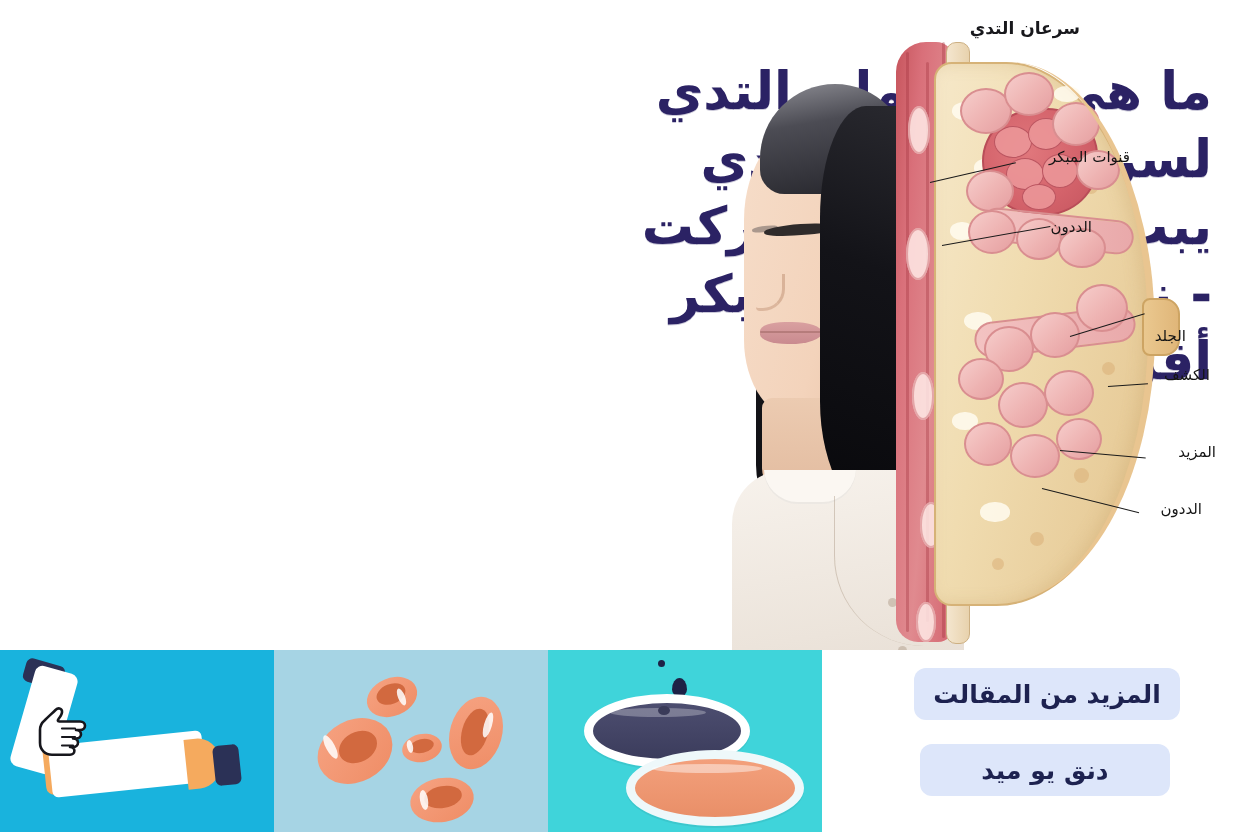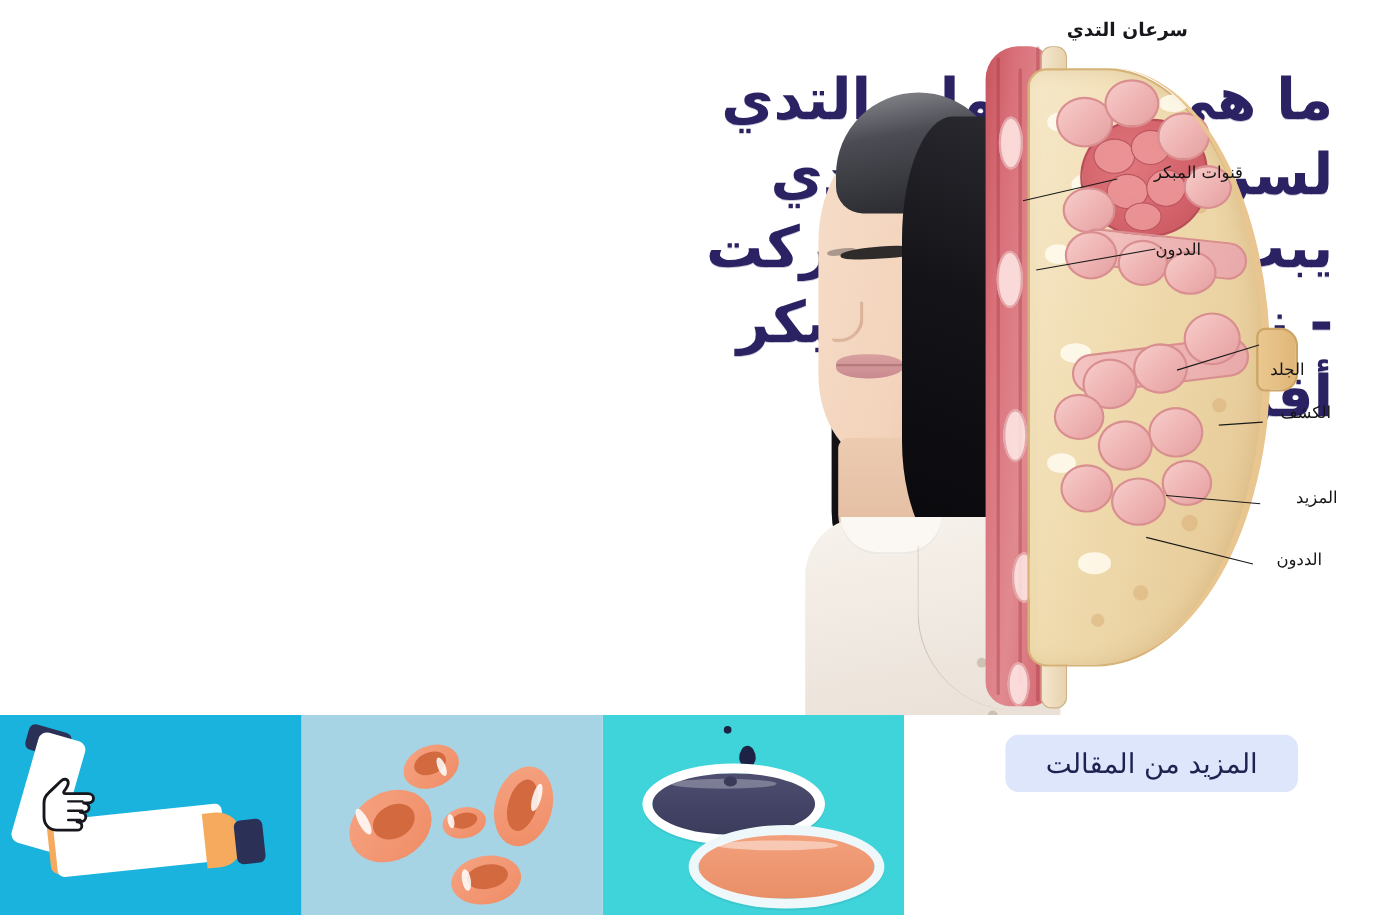--- a/index.html
+++ b/index.html
@@ -148,21 +148,21 @@
   .inh-can{position:absolute;left:22px;top:18px;width:44px;height:104px;background:#fff;
      border-radius:8px;transform:rotate(16deg);}
   .inh-cantop{position:absolute;left:24px;top:12px;width:40px;height:24px;background:#2b3156;
      border-radius:6px;transform:rotate(16deg);}
 
   
   .cta{position:absolute;left:822px;top:650px;width:426px;height:182px;background:#fff;}
   .hand{position:absolute;left:28px;top:700px;width:64px;height:66px;}
   .btn{
     position:absolute;background:#dde6fa;border-radius:12px;
-    color:#1d2250;font-weight:normal;direction:rtl;text-align:center;
+    color:#1d2250;font-weight:bold;direction:rtl;text-align:center;
     display:flex;align-items:center;justify-content:center;white-space:nowrap;
   }
   #btnMore{right:68px;top:668px;width:266px;height:52px;font-size:25px;}
   #btnThanks{right:78px;top:744px;width:250px;height:52px;font-size:25px;}
 </style>
 </head>
 <body>
 
 <div id="root">
 
@@ -326,14 +326,15 @@
   </div>
 
   <div class="cta"></div>
 
   <svg class="hand" viewBox="0 0 64 66" fill="none">
     <path d="M12 30c0-4 1.5-7 4.5-9.5C20 17 25 12.5 27.5 10c2.5-2.5 6-2 6.5 1 .4 2.5-1.5 5.5-3.5 8-1 1.3-1 2.5.8 2.5H52c3 0 5 1.8 5 4.2 0 2.4-2 4.3-5 4.3h-4c3 0 5 1.8 5 4.2 0 2.4-2 4.3-5 4.3h-3c3 0 5 1.8 5 4.2 0 2.4-2 4.3-5 4.3h-3c2.6 0 4.4 1.6 4.4 3.8 0 2.2-1.8 3.9-4.4 3.9H24c-7 0-12-5-12-12V30z" stroke="#16161c" stroke-width="2.6" stroke-linejoin="round" fill="#ffffff"></path>
     <path d="M34 28.5h13M34 37h13M34 45.5h11" stroke="#16161c" stroke-width="2.2" stroke-linecap="round"></path>
   </svg>
 
   <div class="btn" id="btnMore">المزيد من المقالت</div>
+  <div class="btn" id="btnThanks">دنق يو ميد</div>
 
 </div>
 
 </body></html>

